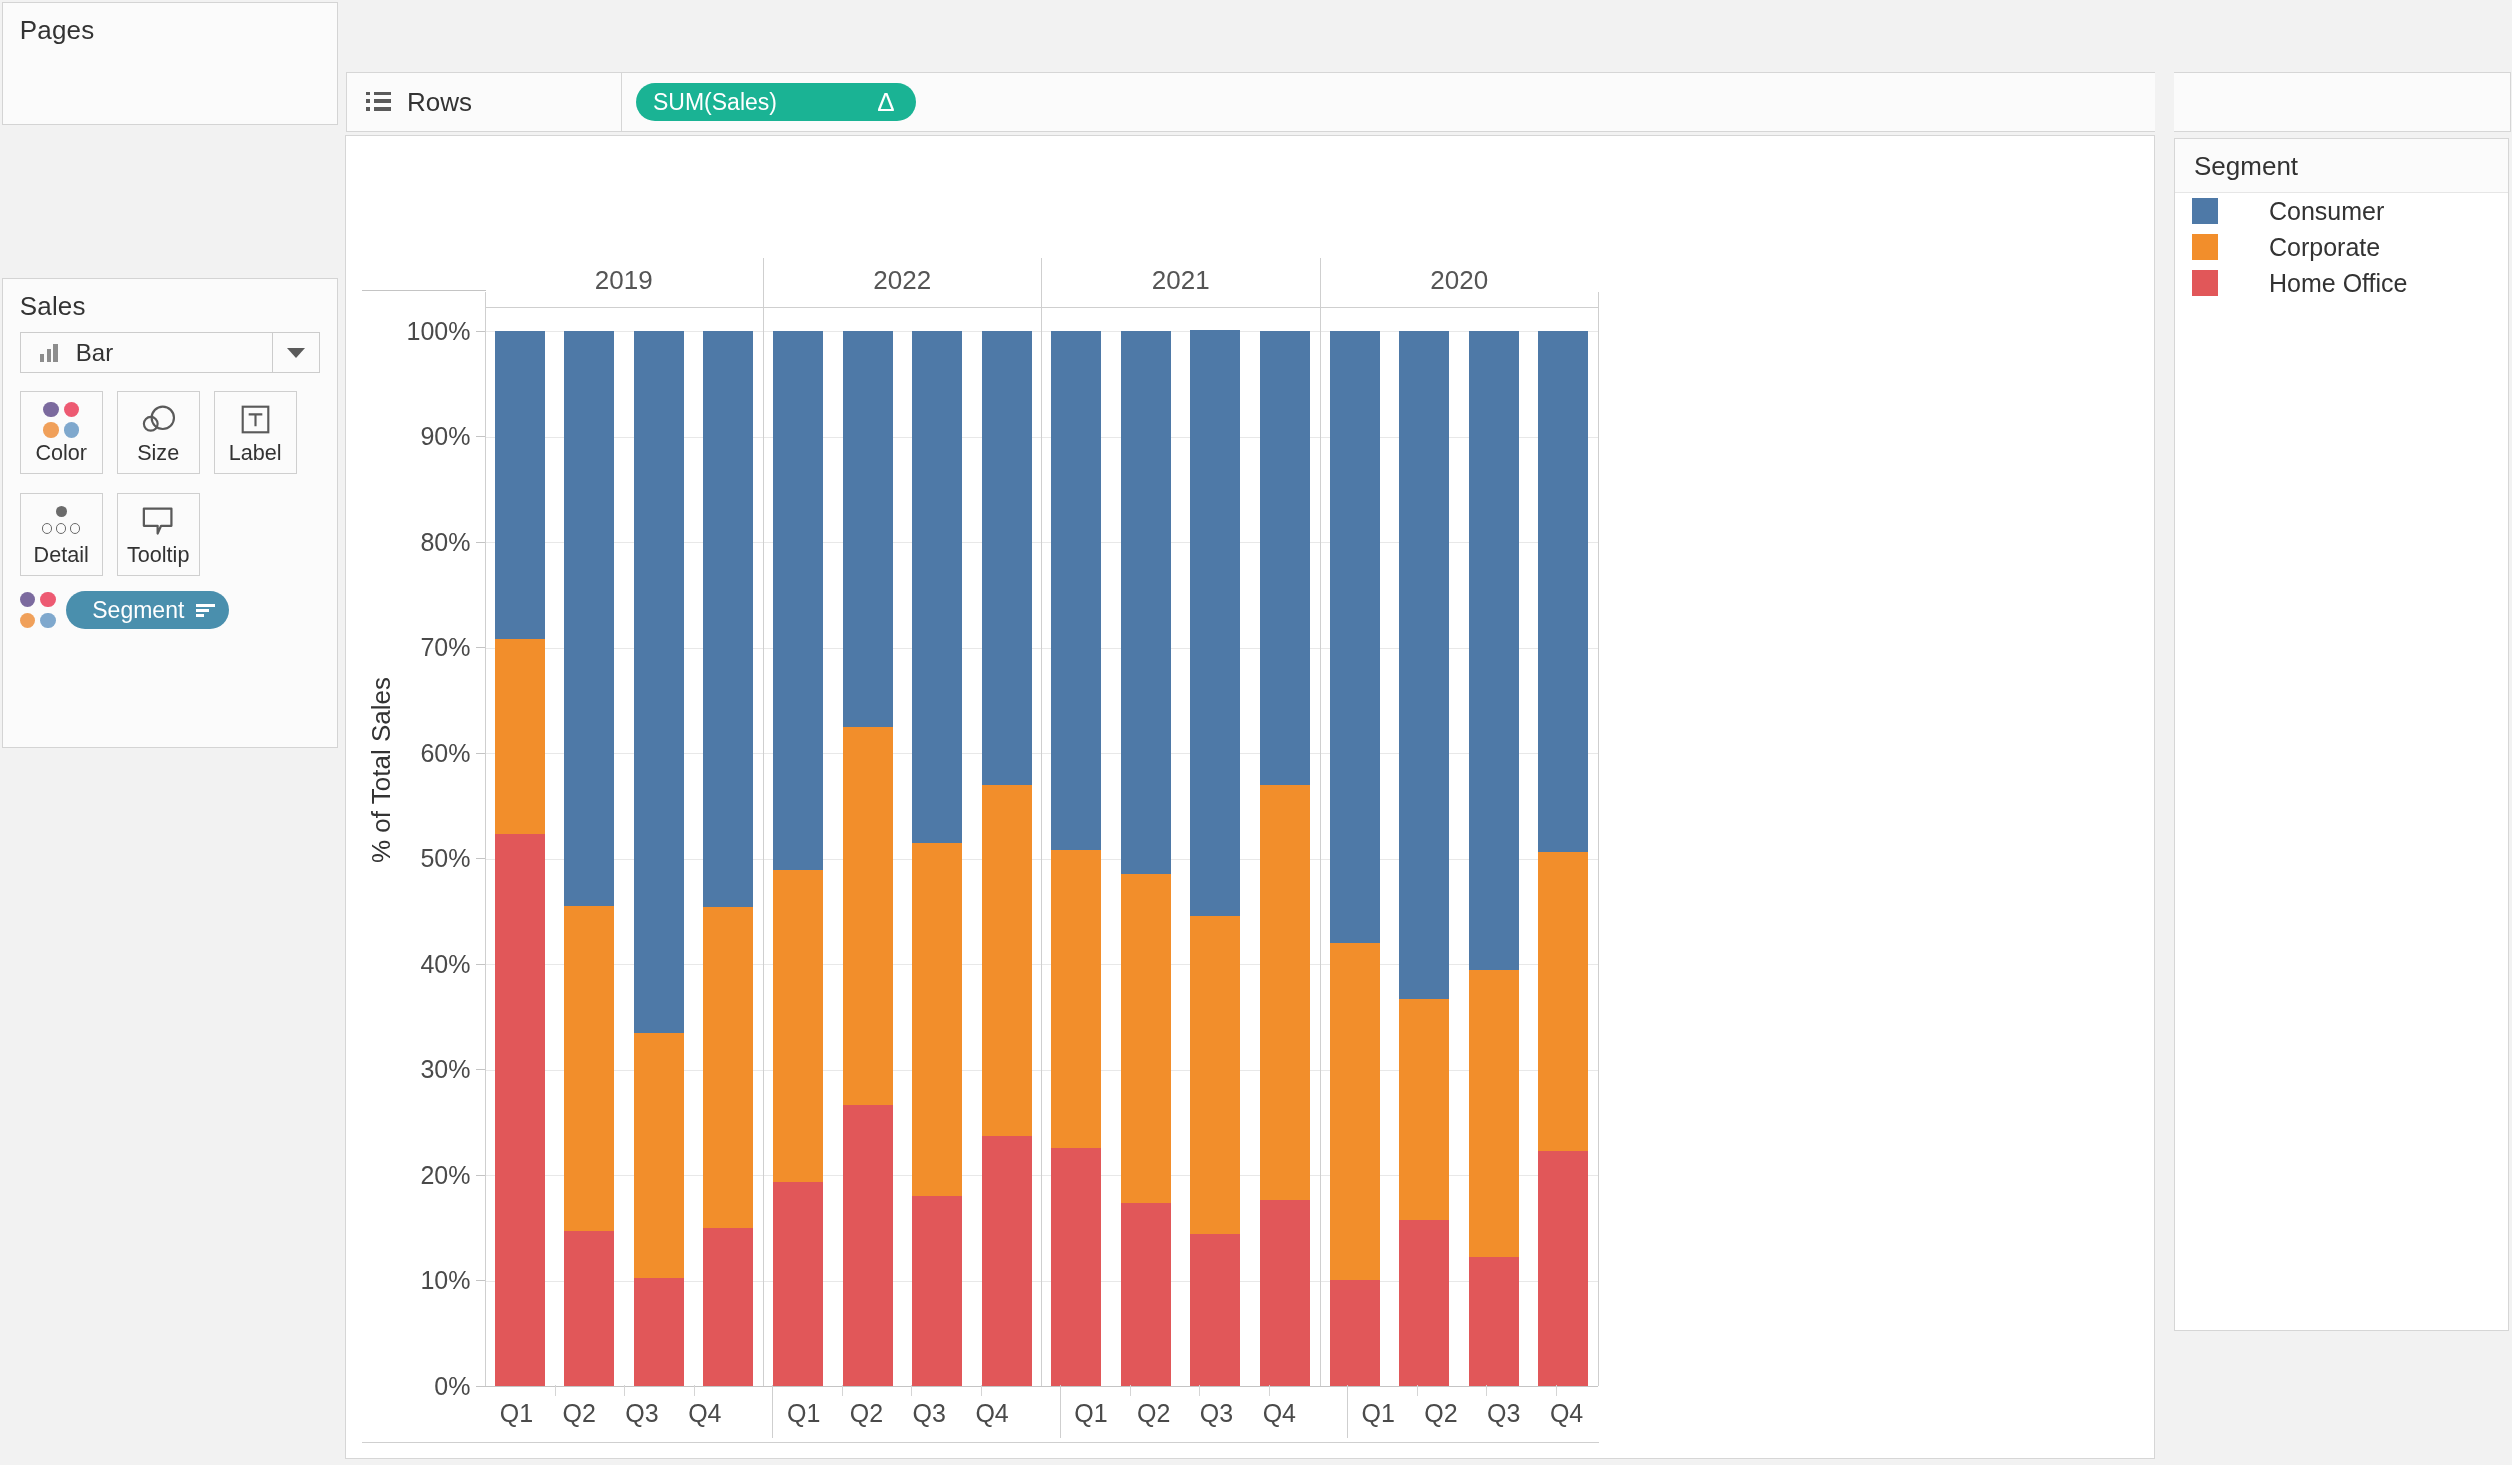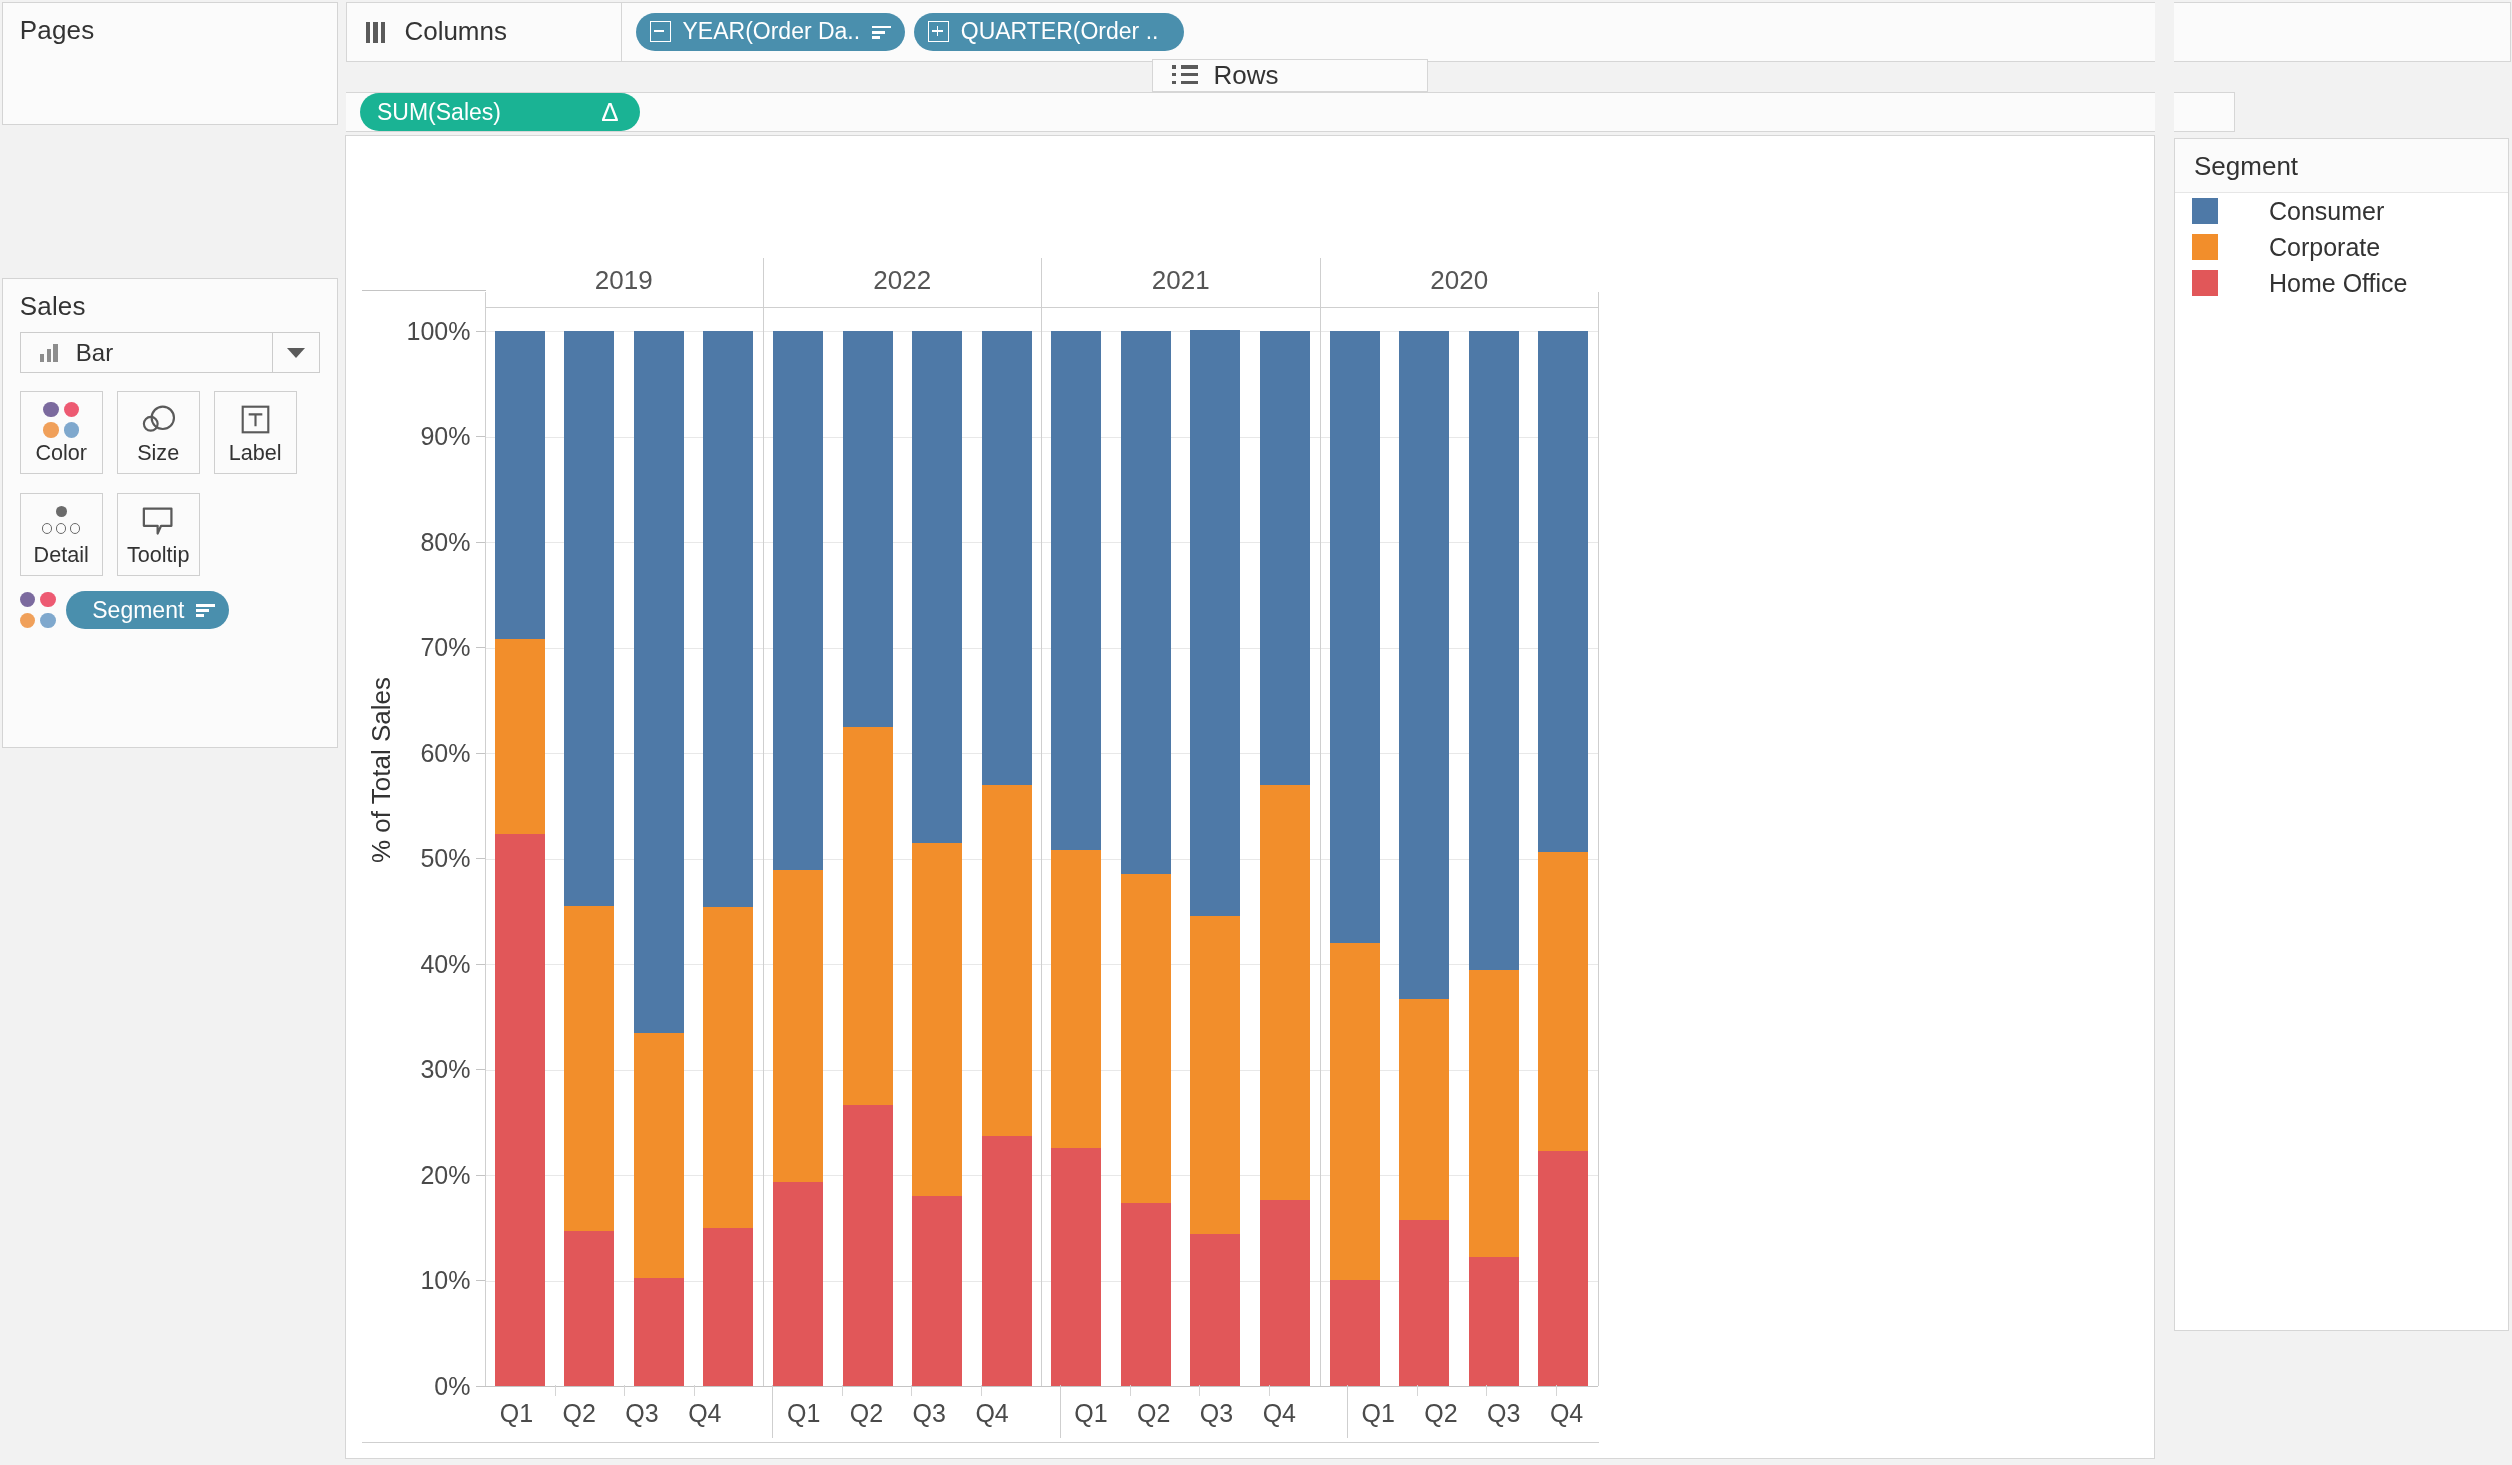--- a/index.html
+++ b/index.html
@@ -121,21 +121,21 @@
   }
   .sort-icon i { position:absolute; left:0; height:2.6px; background:#fff; }
   .sort-icon i:nth-child(1){ top:1.7px; width:19px; }
   .sort-icon i:nth-child(2){ top:7px; width:13px; }
   .sort-icon i:nth-child(3){ top:12px; width:7.8px; }
 
   
   #shelf-area { position: absolute; left: 342px; top: 0; width: 2171px; height: 131px; background:#f2f2f2; }
   .shelf-row { position: absolute; left: 3.5px; height: 60px; display:flex; align-items:center; }
   #cols-row { top: 1.7px; }
-  #rows-row { top: 59px; flex-direction: column; }
+  #rows-row { top: 72px; }
   .shelf-label-box {
     width: 276px; height: 60px;
     background:#fbfbfb; border:0.9px solid #d6d6d6;
     display:flex; align-items:center;
   }
   .shelf-label-box .sh-icon { margin-left: 19px; display:flex; align-items:flex-end; height:22.4px; }
   .shelf-label-box .sh-text { margin-left: 15.5px; font-size: 26px; color:#333; }
   .cols-glyph i { display:inline-block; width:4.3px; height:21px; background:#5a5a5a; margin-right:3.5px; }
   .rows-glyph { position: relative; width: 26px; height: 21px; }
   .rows-glyph i { position:absolute; left:8.6px; width:17px; height:3.5px; background:#5a5a5a; }
@@ -338,45 +338,20 @@
               <i></i>
               <i></i>
             </span>
         </span>
       </div>
     </div>
   </div>
 
   <div id="shelf-area">
 
-    <div class="shelf-row" id="cols-row">
-      <div class="shelf-label-box">
-        <span class="sh-icon cols-glyph">
-            <i></i>
-            <i></i>
-            <i></i>
-          </span>
-        <span class="sh-text">Columns</span>
-      </div>
-      <div class="shelf-dropzone" id="cols-drop">
-        <span class="pill blue">
-          <span class="pm-box"></span>
-          <span class="pill-text">YEAR(Order Da..</span>
-          <span class="sort-icon">
-              <i></i>
-              <i></i>
-              <i></i>
-            </span>
-        </span>
-        <span class="pill blue">
-          <span class="pm-box plus"></span>
-          <span class="pill-text">QUARTER(Order ..</span>
-        </span>
-      </div>
-    </div>
 
     <div class="shelf-row" id="rows-row">
       <div class="shelf-label-box">
         <span class="sh-icon rows-glyph">
           <i></i>
             <i></i>
             <i></i>
             <u></u>
             <u></u>
             <u></u>

